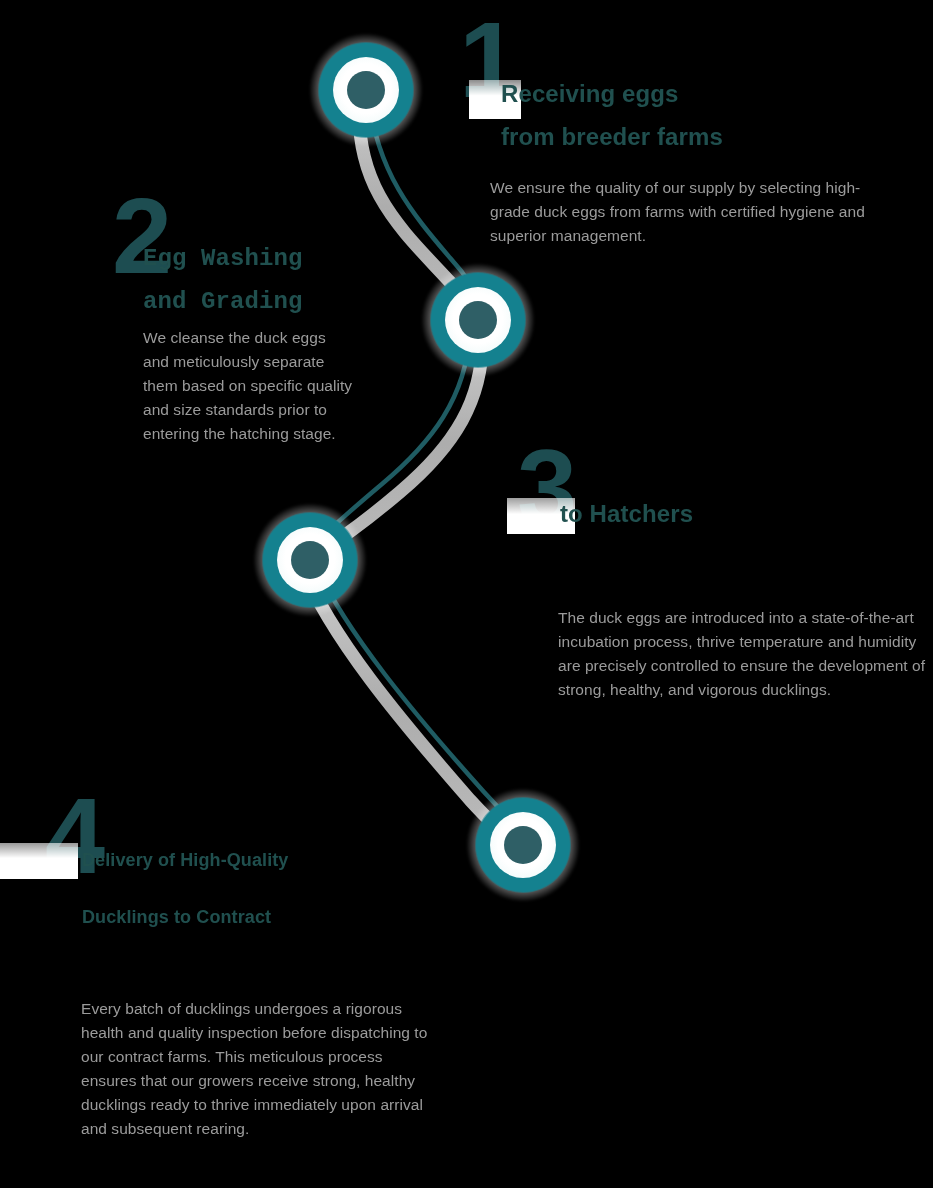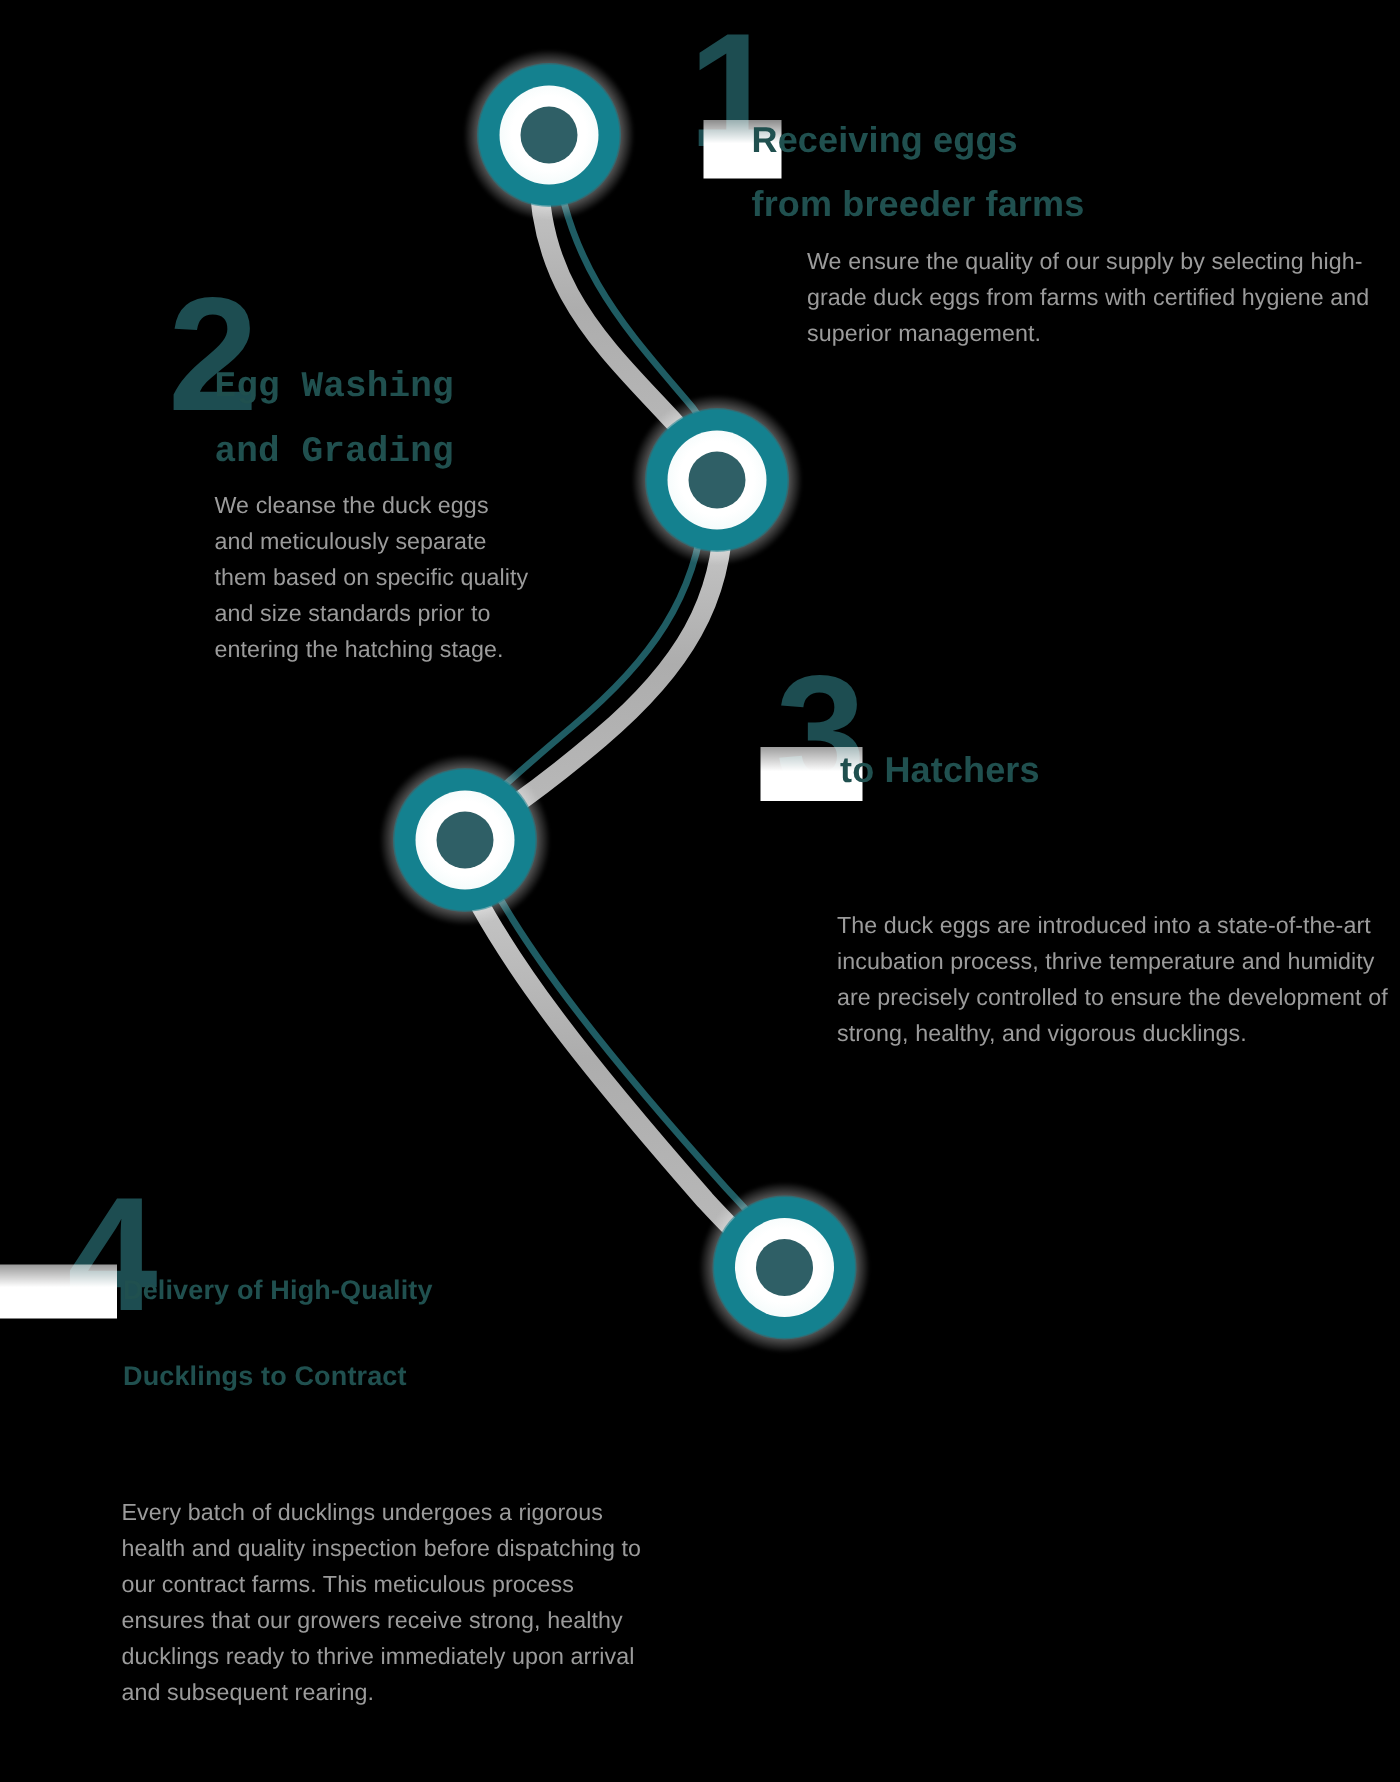--- a/index.html
+++ b/index.html
@@ -109,21 +109,21 @@
     letter-spacing: 0.05px;
     z-index: 4;
   }
 
   
   #step-1 { left: 455px; top: 6px; width: 470px; }
   #step-1 .step-num   { left: 4px;  top: 0px; }
   #step-1 .num-mask   { left: 14px; top: 74px; width: 52px; height: 39px;
                         background: linear-gradient(180deg, rgba(255,255,255,0.55) 0%, #ffffff 40%); }
   #step-1 .step-title { left: 46px; top: 66px; width: 330px; }
-  #step-1 .step-body  { left: 35px; top: 157px; width: 380px; margin-left: 48px; }
+  #step-1 .step-body  { left: 35px; top: 170px; width: 380px; }
 
   
   #step-2 { left: 112px; top: 182px; width: 330px; }
   #step-2 .step-num   { left: 0px;  top: 0px; }
   #step-2 .step-title { left: 31px; top: 55px; width: 300px; font-family: Liberation Mono, monospace; }
   #step-2 .step-body  { left: 31px; top: 144px; width: 210px; }
 
   
   #step-3 { left: 505px; top: 434px; width: 420px; }
   #step-3 .step-num   { left: 12px; top: 0px; }

